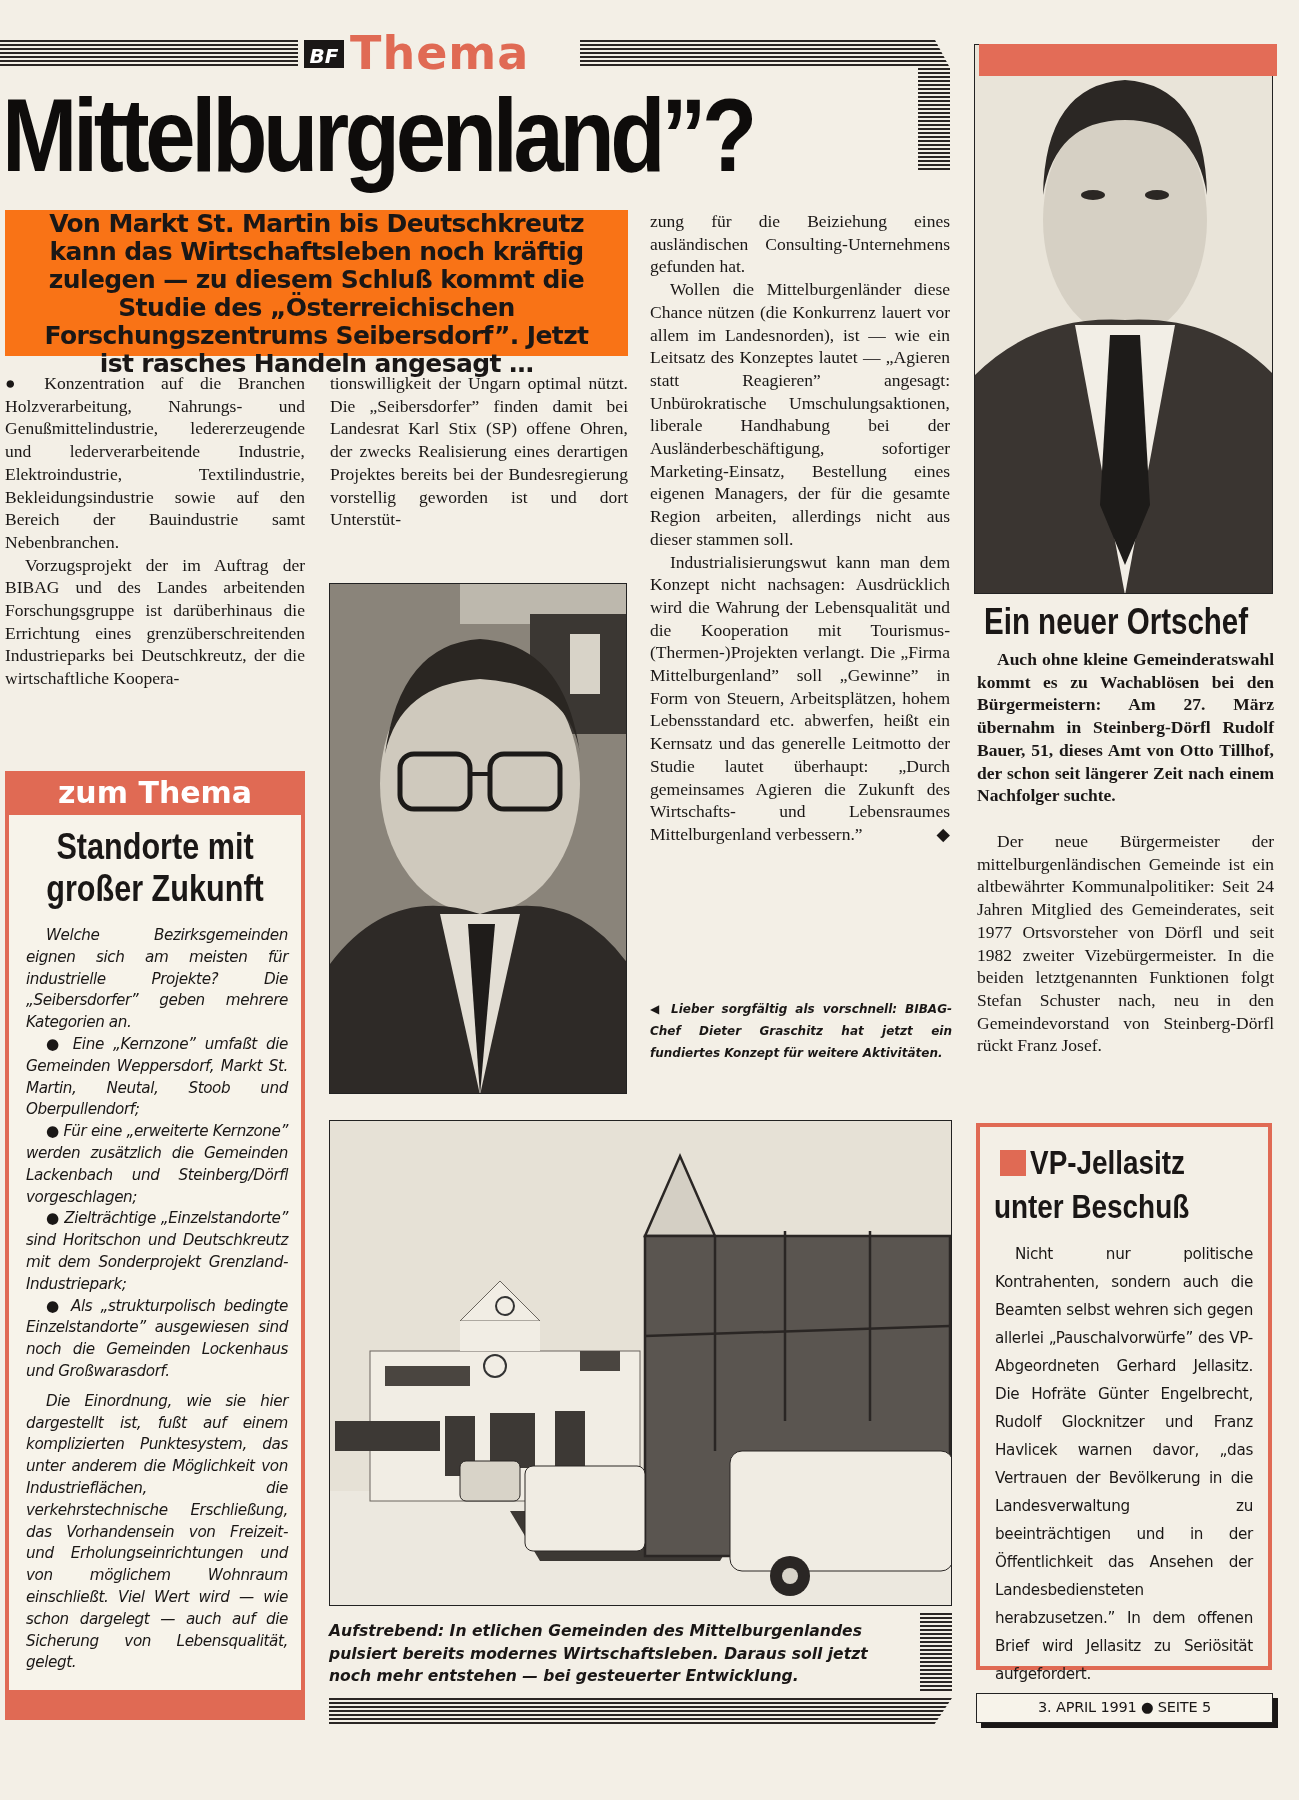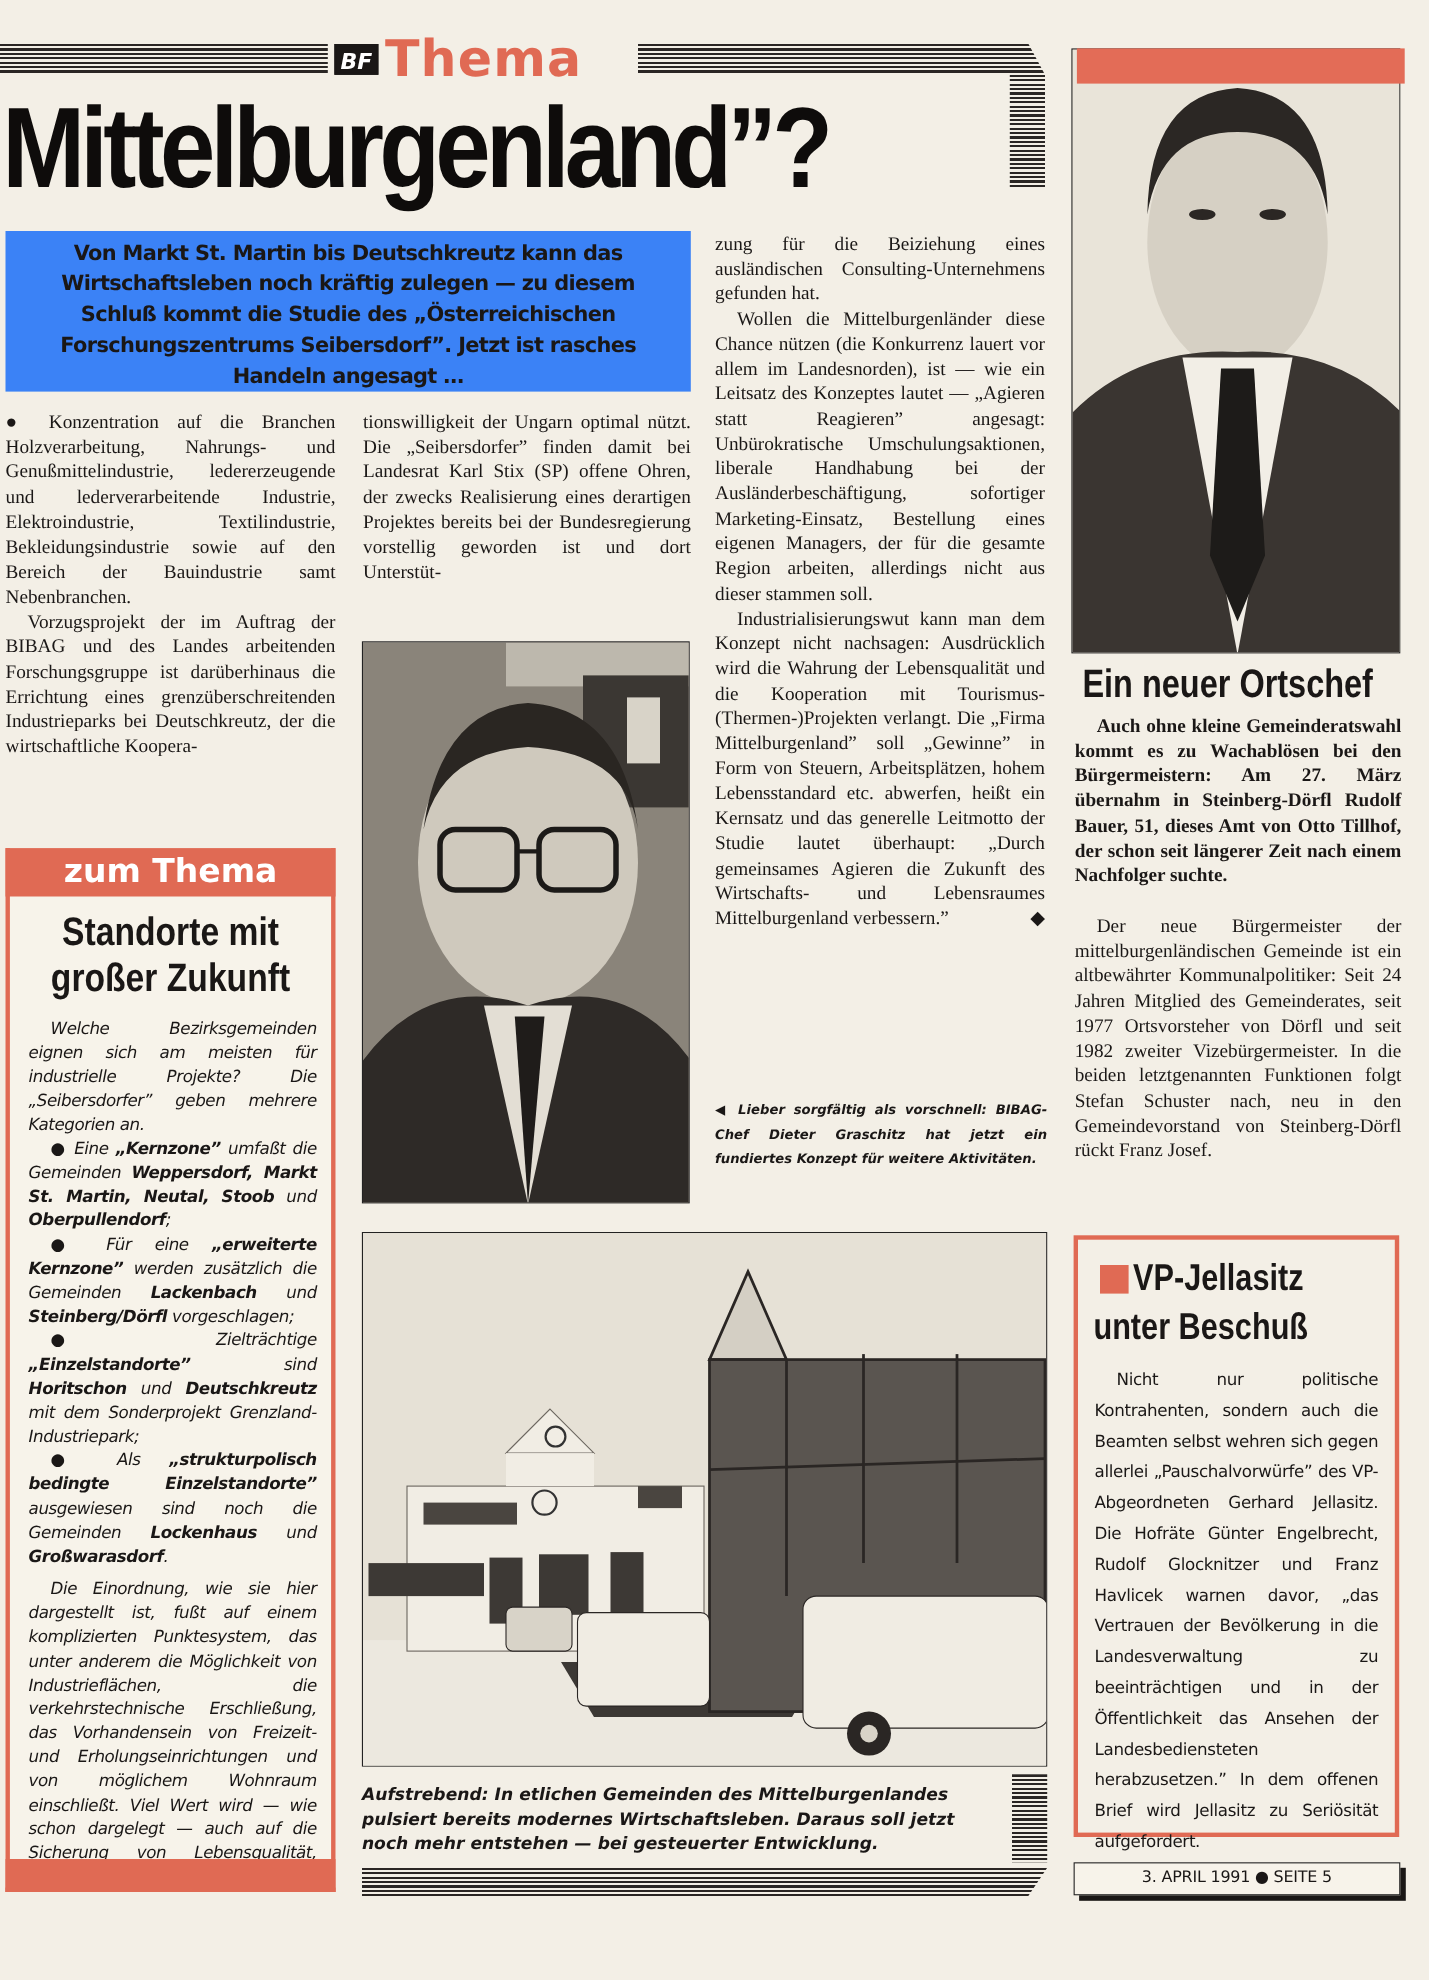--- a/index.html
+++ b/index.html
@@ -31,23 +31,23 @@
   #kicker-corner { left: 900px; top: 40px; width: 50px; height: 28px; clip-path: polygon(0 0, 70% 0, 100% 100%, 0 100%); }
   #kicker-vbar { left: 918px; top: 68px; width: 32px; height: 102px; }
   
   #headline {
     left: 2px; top: 80px; font-family: "Liberation Sans", sans-serif; font-weight: bold;
     font-size: 104px; line-height: 110px; letter-spacing: -5px; transform: scaleX(0.87); transform-origin: left top;
     white-space: nowrap; color: #0e0c0b;
   }
   
   #lead {
-    left: 5px; top: 210px; width: 623px; height: 146px; background: #3b82f6;
-    display: flex; align-items: flex-end; justify-content: center; text-align: center;
-    font-family: "DejaVu Sans", sans-serif; font-weight: bold; font-size: 19px; line-height: 28px;
+    left: 5px; top: 210px; width: 623px; height: 146px; background: #f97316;
+    display: flex; align-items: flex-start; justify-content: center; text-align: center;
+    font-family: "DejaVu Sans", sans-serif; font-weight: bold; font-size: 25px; line-height: 28px;
     letter-spacing: -0.6px; padding: 0 30px; box-sizing: border-box;
   }
   
   .col {
     font-size: 17.5px; line-height: 22.7px; text-align: justify; hyphens: manual;
   }
   .col p { margin: 0; text-indent: 20px; }
   .col p.noindent { text-indent: 0; }
   #col1 { left: 5px; top: 372px; width: 300px; }
   #col2 { left: 330px; top: 372px; width: 298px; }
@@ -71,21 +71,21 @@
   #caption-building-hbar { left: 329px; top: 1698px; width: 623px; height: 28px; clip-path: polygon(0 0, 100% 0, 97% 100%, 0 100%); }
   
   #zum-box { left: 5px; top: 771px; width: 300px; height: 949px; border: 4px solid #e06a54; border-top: none; box-sizing: border-box; background: #f7f3ea; }
   #zum-header { left: 5px; top: 771px; width: 300px; height: 44px; background: #e06a54; color: #fff;
     font-family: "DejaVu Sans", sans-serif; font-weight: 900; font-size: 30px; text-align: center; line-height: 44px; }
   #zum-footer { left: 5px; top: 1690px; width: 300px; height: 30px; background: #e06a54; }
   #zum-title { left: 20px; top: 826px; width: 270px; text-align: center; font-family: "Liberation Sans", sans-serif; font-weight: bold;
     font-size: 36px; line-height: 42px; transform: scaleX(0.85); transform-origin: center top; }
   #zum-body { left: 26px; top: 925px; width: 262px; font-family: "DejaVu Sans", sans-serif; font-style: italic; font-size: 15.2px; line-height: 21.8px; text-align: justify; letter-spacing: -0.4px; }
   #zum-body p { margin: 0; text-indent: 20px; }
-  #zum-body b { font-weight: bold; }
+  #zum-body b { font-weight: normal; }
   
   #ortschef-title { left: 984px; top: 602px; font-family: "Liberation Sans", sans-serif; font-weight: bold; font-size: 36px; line-height: 40px; transform: scaleX(0.82); transform-origin: left top; white-space: nowrap; }
   #ortschef-lead { left: 977px; top: 648px; width: 297px; font-weight: bold; font-size: 17.5px; line-height: 22.7px; text-align: justify; }
   #ortschef-lead p, #ortschef-body p { margin: 0; text-indent: 20px; }
   #ortschef-body { left: 977px; top: 830px; width: 297px; font-size: 17.5px; line-height: 22.7px; text-align: justify; }
   
   #vp-box { left: 976px; top: 1123px; width: 296px; height: 547px; border: 4px solid #e06a54; box-sizing: border-box; }
   #vp-square { left: 1000px; top: 1150px; width: 26px; height: 26px; background: #e06a54; }
   #vp-title { left: 994px; top: 1140px; width: 270px; font-family: "Liberation Sans", sans-serif; font-weight: bold; font-size: 34px; line-height: 44px; transform: scaleX(0.82); transform-origin: left top; }
   #vp-title .l1 { display: block; padding-left: 44px; }

